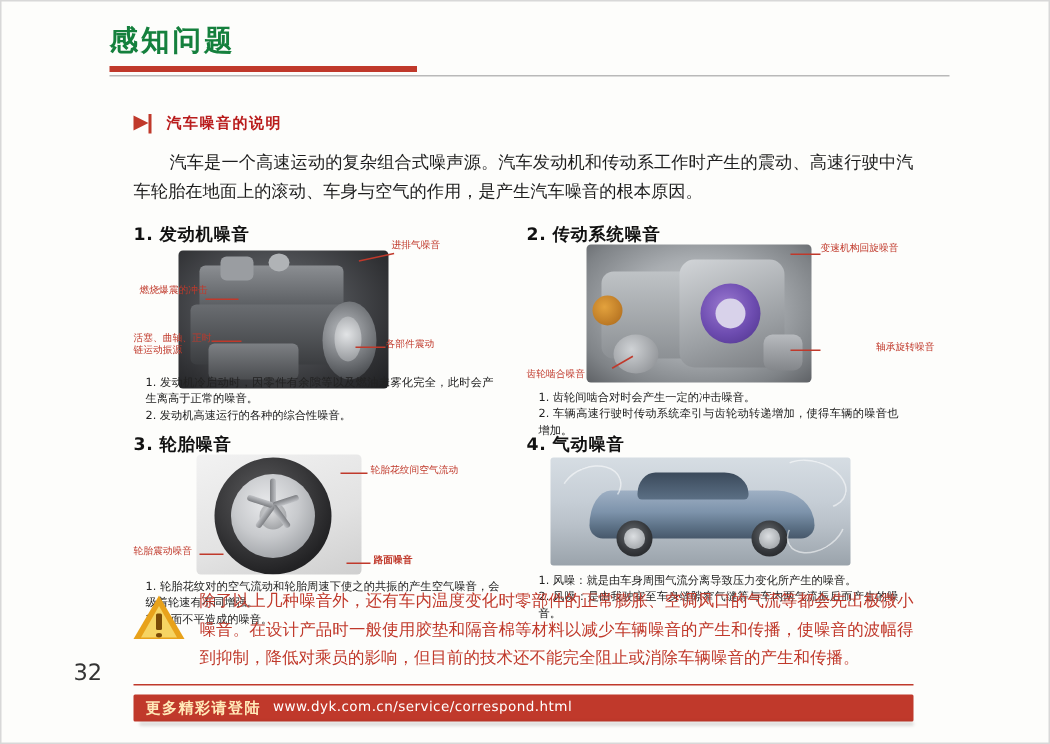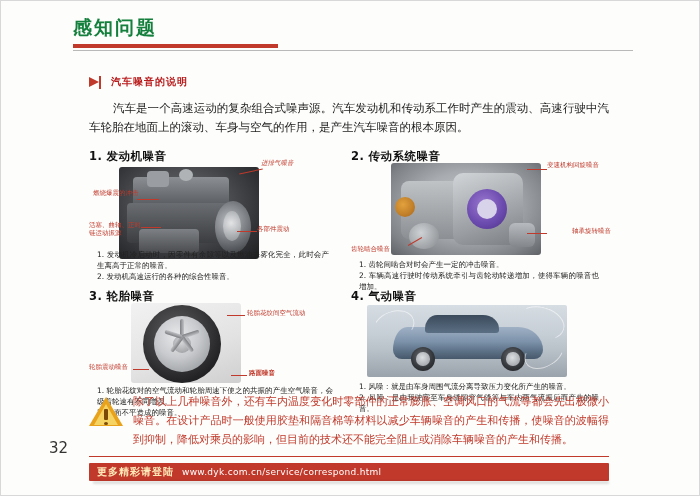--- a/index.html
+++ b/index.html
@@ -336,21 +336,21 @@
     </div>
     <div class="stage engine" style="left:30px; top:18px; width:140px; height:92px;">
       <div class="eng-part" style="left:14px; top:10px; width:96px; height:30px; background:linear-gradient(180deg,#8b8e92,#56595d);"></div>
       <div class="eng-part" style="left:8px; top:36px; width:110px; height:40px; background:linear-gradient(180deg,#6a6d71,#3b3d40);"></div>
       <div class="eng-part" style="left:96px; top:34px; width:36px; height:52px; border-radius:50%; background:radial-gradient(circle at 40% 38%,#b9bcc0,#5a5d61 70%,#313336);"></div>
       <div class="eng-part" style="left:104px; top:44px; width:18px; height:30px; border-radius:50%; background:radial-gradient(circle at 45% 40%,#e2e4e6,#8d9094);"></div>
       <div class="eng-part" style="left:20px; top:62px; width:60px; height:24px; background:linear-gradient(180deg,#7d8084,#4a4c4f);"></div>
       <div class="eng-part" style="left:28px; top:4px; width:22px; height:16px; background:#9a9da1;"></div>
       <div class="eng-part" style="left:60px; top:2px; width:14px; height:12px; background:#b0b3b6; border-radius:50%;"></div>
     </div>
-    <span class="label" style="left:172px; top:10px;font-style:italic;">进排气噪音</span>
+    <span class="label" style="left:172px; top:10px;">进排气噪音</span>
     <div class="leader" style="left:150px; top:22px; width:24px; transform:rotate(-12deg);"></div>
     <span class="label" style="left:4px; top:40px; width:46px; white-space:normal;">燃烧爆震的冲击</span>
     <div class="leader" style="left:48px; top:50px; width:22px;"></div>
     <span class="label" style="left:0px; top:72px; width:54px; white-space:normal;">活塞、曲轴、正时链运动振源</span>
     <div class="leader" style="left:52px; top:78px; width:20px;"></div>
     <span class="label" style="left:168px; top:76px;">各部件震动</span>
     <div class="leader" style="left:148px; top:82px; width:20px;"></div>
     <div class="fig-caption" style="position:absolute; left:8px; top:100px; width:232px;">
       <span class="li">1. 发动机冷启动时，因零件有余隙等以及燃油未雾化完全，此时会产生离高于正常的噪音。</span>
       <span class="li">2. 发动机高速运行的各种的综合性噪音。</span>
@@ -366,21 +366,21 @@
       <div style="position:absolute; left:10px; top:18px; width:64px; height:58px; border-radius:8px; background:linear-gradient(180deg,#bfc3c6,#8c9094);"></div>
       <div style="position:absolute; left:62px; top:10px; width:70px; height:72px; border-radius:10px; background:linear-gradient(160deg,#d2d5d8,#9a9ea2 65%,#7a7d81);"></div>
       <div style="position:absolute; left:76px; top:26px; width:40px; height:40px; border-radius:50%; background:radial-gradient(circle at 42% 38%,#9a79d0 0%,#6d4cb0 55%,#4b3187 100%);"></div>
       <div style="position:absolute; left:86px; top:36px; width:20px; height:20px; border-radius:50%; background:#d8d2ea;"></div>
       <div style="position:absolute; left:18px; top:60px; width:30px; height:26px; border-radius:50%; background:radial-gradient(circle at 40% 38%,#cfd2d5,#85888c);"></div>
       <div style="position:absolute; left:4px; top:34px; width:20px; height:20px; border-radius:50%; background:radial-gradient(circle at 40% 38%,#e3a23d,#a9661a);"></div>
       <div style="position:absolute; left:118px; top:60px; width:26px; height:24px; border-radius:6px; background:linear-gradient(180deg,#b7babe,#83868a);"></div>
     </div>
     <span class="label" style="left:196px; top:12px; width:56px; white-space:normal;">变速机构回旋噪音</span>
     <div class="leader" style="left:176px; top:20px; width:20px;"></div>
-    <span class="label" style="left:196px; top:78px; width:56px; white-space:normal;padding-left:25px;">轴承旋转噪音</span>
+    <span class="label" style="left:208px; top:78px; width:56px; white-space:normal;padding-left:25px;">轴承旋转噪音</span>
     <div class="leader" style="left:176px; top:84px; width:20px;"></div>
     <span class="label" style="left:0px; top:96px;">齿轮啮合噪音</span>
     <div class="leader" style="left:56px; top:92px; width:16px; transform:rotate(-30deg);"></div>
     <div class="fig-caption" style="position:absolute; left:8px; top:110px; width:240px;">
       <span class="li">1. 齿轮间啮合对时会产生一定的冲击噪音。</span>
       <span class="li">2. 车辆高速行驶时传动系统牵引与齿轮动转递增加，使得车辆的噪音也增加。</span>
     </div>
   </div>
 
   <div class="fig" style="left:88px; top:288px; width:250px;">

